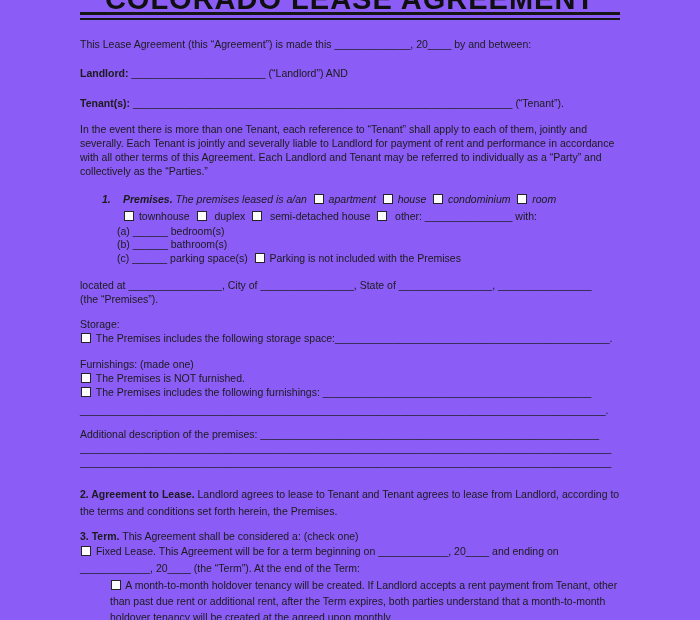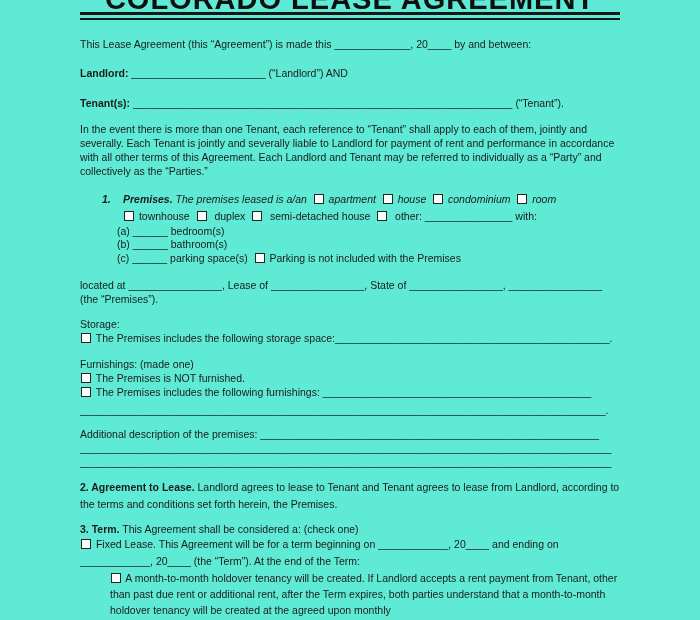--- a/index.html
+++ b/index.html
@@ -1,21 +1,21 @@
 <!DOCTYPE html>
 <html><head>
 <meta charset="utf-8">
 <style>
   html,body{margin:0;padding:0;background:#ffffff;}
   .page{
     position:relative;
     width:700px;height:620px;
     box-sizing:border-box;
     padding:0 80px;
-    background:#5eead4;
+    background:#8b5cf6;
     color:#1b1b1b;
     font-family:"Liberation Sans","DejaVu Sans",sans-serif;
     font-size:10.5px;
     line-height:14px;
     overflow:hidden;
   }
   p{margin:0;}
   b{font-weight:bold;}
   .u{}
   .nw{white-space:nowrap;}
@@ -38,21 +38,21 @@
   .s1l1{margin-left:22px;line-height:17px;font-style:italic;}
   .num{display:inline-block;width:21px;}
   .s1l2{margin-left:43px;line-height:17px;}
   .s1item{margin-left:37px;line-height:13.3px;}
   .located{margin-top:13px;}
   .storh{margin-top:11px;}
   .furnh{margin-top:12px;}
   .furn-cont{margin-top:4px;}
   .addl1{margin-top:10px;}
   .blankline{line-height:14px;overflow:hidden;}
-  .sec2{margin-top:10px;line-height:17px;}
+  .sec2{margin-top:17px;line-height:17px;}
   .sec3{margin-top:9px;}
   .fixed1{line-height:17px;}
   .fixed2{line-height:17px;}
   .holdover{padding-left:30px;line-height:16.3px;}
 </style>
 </head>
 <body>
 
 <div class="page">
 
@@ -71,21 +71,21 @@
 
   <div class="sec1">
     <p class="s1l1 nw"><b class="num">1.</b><b>Premises.</b><span> The premises leased is a/an &nbsp;<span class="cb"></span> apartment &nbsp;<span class="cb"></span> house &nbsp;<span class="cb"></span> condominium &nbsp;<span class="cb"></span> room</span></p>
     <p class="s1l2 nw"><span class="cb"></span> townhouse &nbsp;<span class="cb"></span> &nbsp;duplex &nbsp;<span class="cb"></span> &nbsp;semi-detached house &nbsp;<span class="cb"></span> &nbsp;other: _______________ with:</p>
     <p class="s1item">(a) ______ bedroom(s)</p>
     <p class="s1item">(b) ______ bathroom(s)</p>
     <p class="s1item nw">(c) ______ parking space(s) &nbsp;<span class="cb"></span> Parking is not included with the Premises</p>
   </div>
 
   <div class="located">
-    <p class="nw">located at ________________, Lease of ________________, State of ________________, ________________</p>
+    <p class="nw">located at ________________, City of ________________, State of ________________, ________________</p>
     <p>(the “Premises”).</p>
   </div>
 
   <p class="storh"><span class="u">Storage:</span></p>
   <p class="nw"><span class="cb"></span> The Premises includes the following storage space:_______________________________________________.</p>
 
   <p class="furnh"><span class="u">Furnishings:</span><span> (made one)</span></p>
   <p><span><span class="cb"></span> The Premises is </span><span class="u">NOT</span><span> furnished.</span></p>
   <p class="nw"><span class="cb"></span> The Premises includes the following furnishings: ______________________________________________</p>
   <p class="furn-cont nw">__________________________________________________________________________________________.</p>

